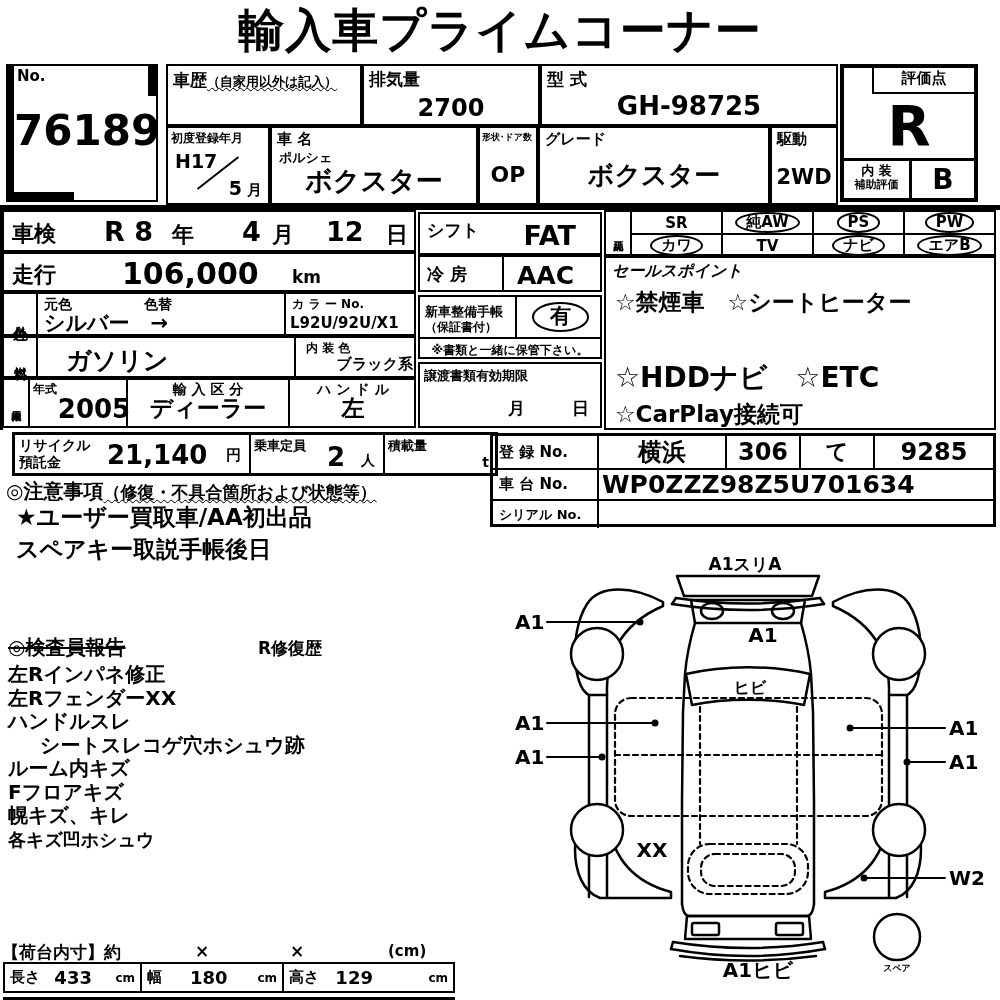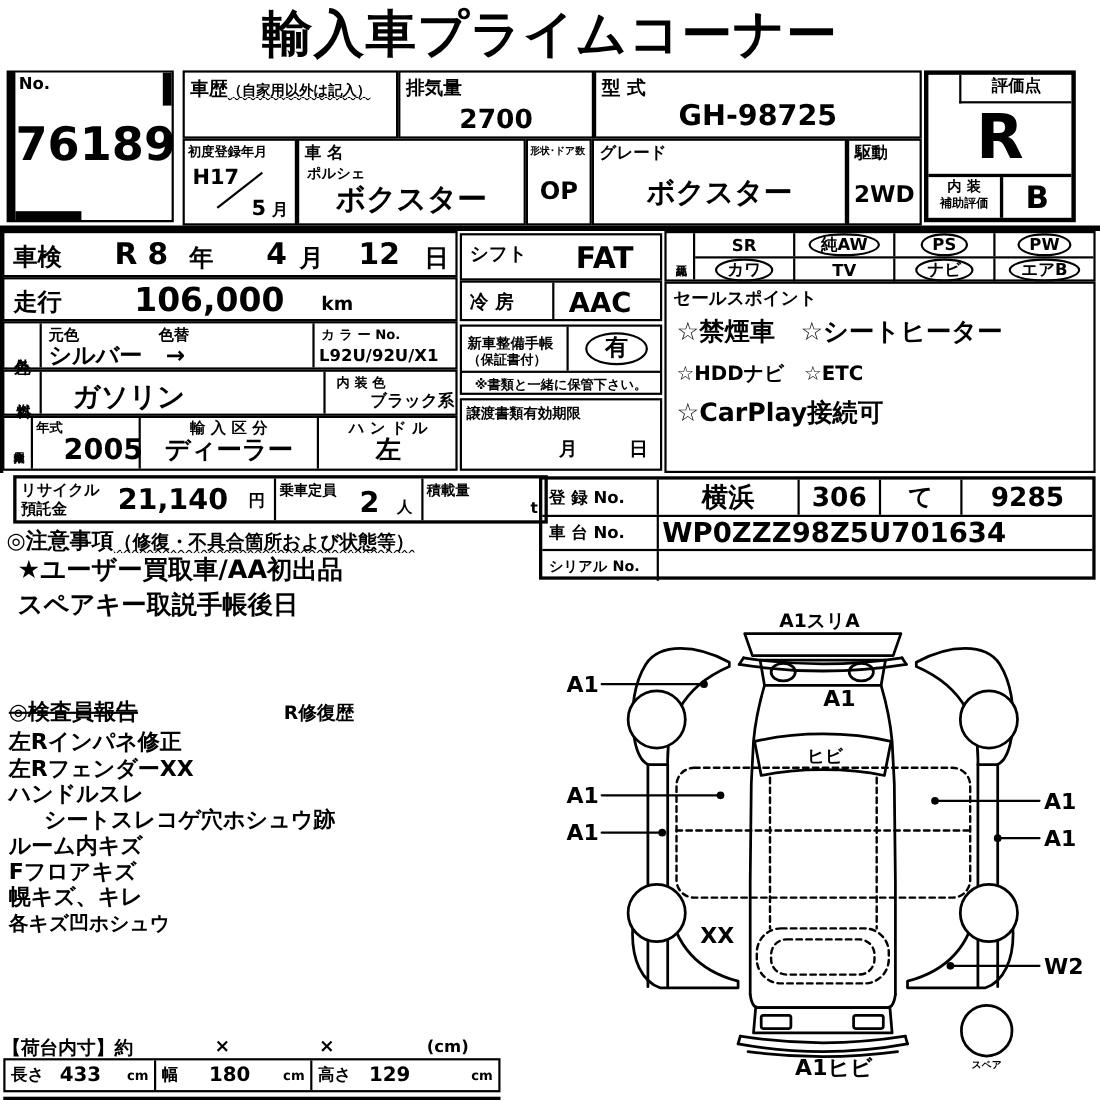--- a/index.html
+++ b/index.html
@@ -206,24 +206,24 @@
             <span class="eq-label circ">ナビ</span>
           </div>
         <div class="eq-cell">
             <span class="eq-label circ">エアB</span>
           </div>
       </div>
     </div>
   </div>
 
   <div class="abs bx" style="left:604px;top:256px;width:392px;height:174px;">
-    <span class="abs lb" style="left:6px;top:3px;font-size:16px;">セールスポイント</span>
+    <span class="abs lb" style="left:6px;top:3px;font-size:16px;font-style:italic;">セールスポイント</span>
     <div class="abs" style="left:9px;top:26px;right:4px;">
       <div class="lb" style="font-size:23px;line-height:37px;white-space:nowrap;">☆禁煙車　☆シートヒーター</div>
-      <div class="lb" style="font-size:18px;line-height:37px;white-space:nowrap;">☆HDDナビ　☆ETC</div>
+      <div class="lb" style="font-size:28px;line-height:37px;white-space:nowrap;margin-top:38px;">☆HDDナビ　☆ETC</div>
       <div class="lb" style="font-size:23px;line-height:37px;white-space:nowrap;">☆CarPlay接続可</div>
     </div>
   </div>
 
   <div class="abs bx b3" style="left:12px;top:432px;width:486px;height:44px;">
     <div class="abs" style="left:0;top:0;width:236px;height:100%;border-right:2px solid #000;">
       <span class="abs lb" style="left:4px;top:2px;font-size:14px;">リサイクル</span>
       <span class="abs lb" style="left:4px;top:19px;font-size:14px;">預託金</span>
       <span class="abs lb" style="left:92px;top:5px;font-size:26px;">21,140</span>
       <span class="abs lb" style="right:8px;top:11px;font-size:15px;">円</span>

